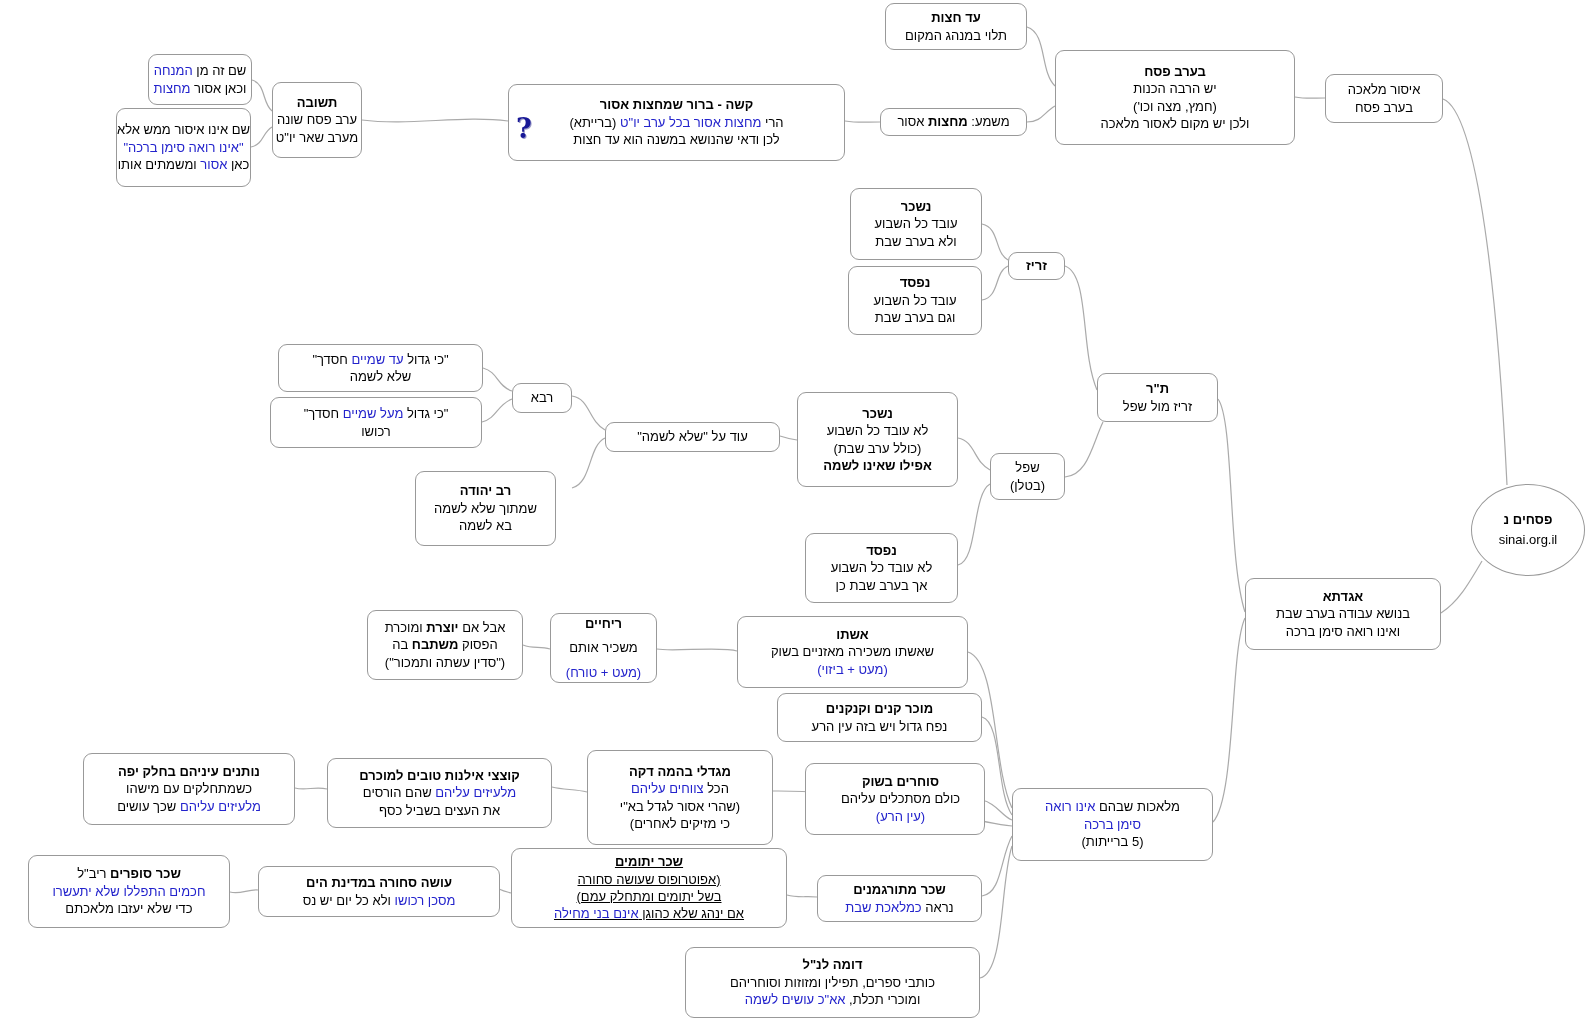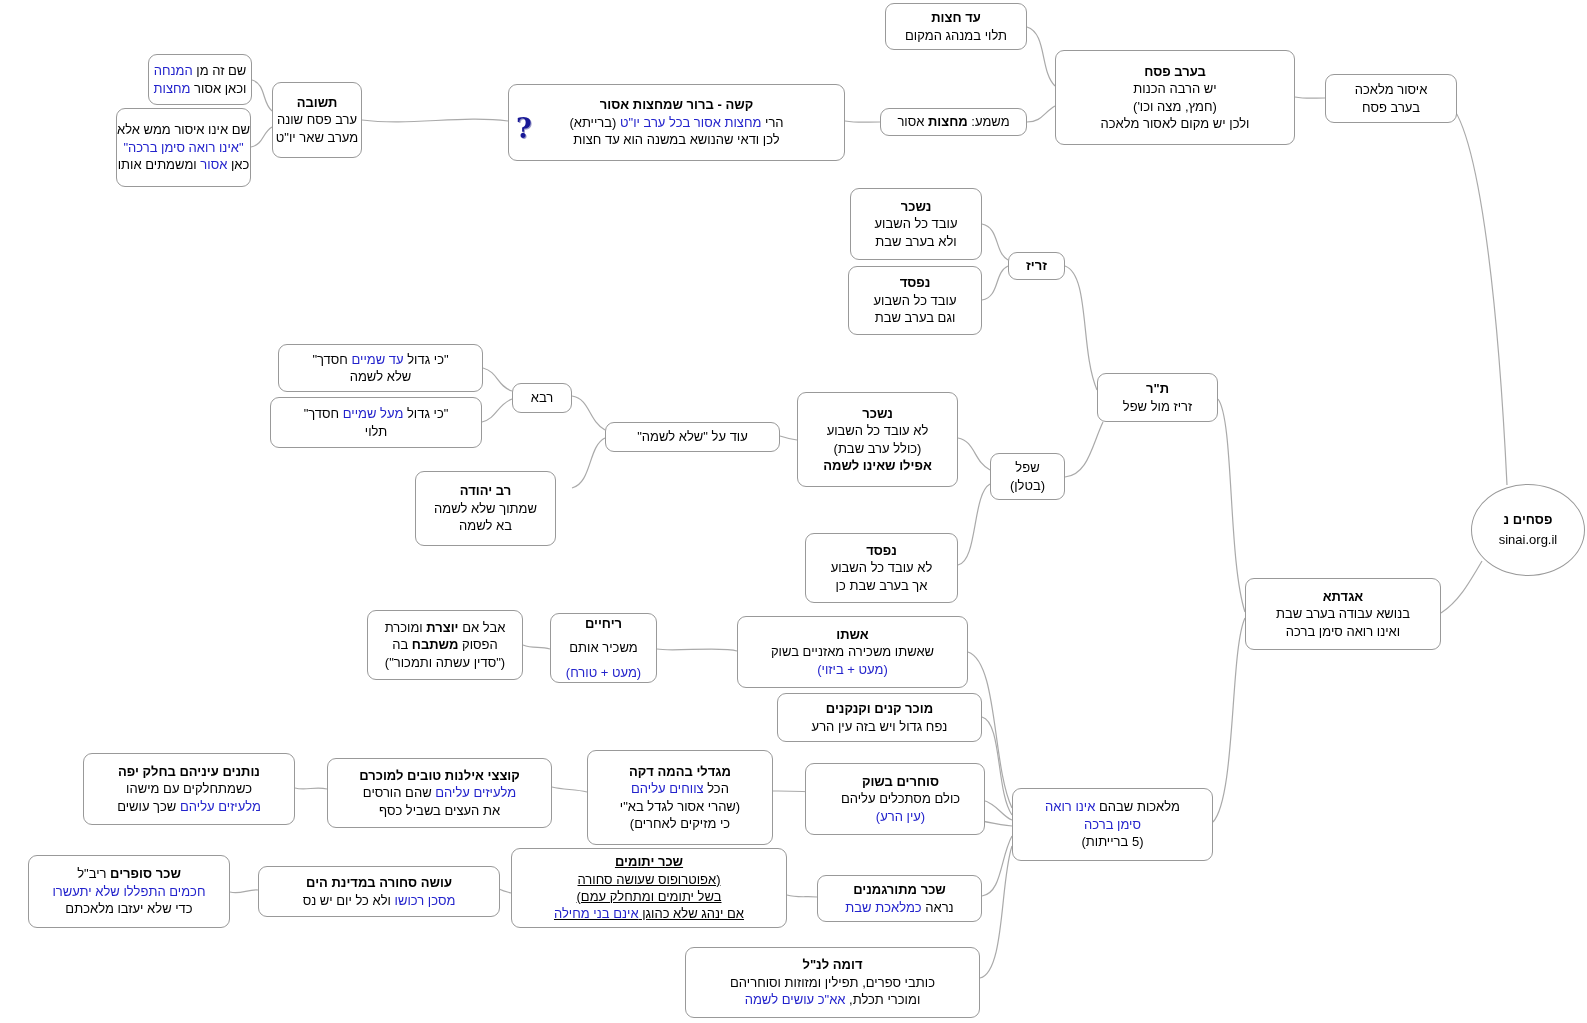--- a/index.html
+++ b/index.html
@@ -58,21 +58,21 @@
       <path d="M980 978 C1005 972 1000 882 1012 846" fill="none" stroke="#aaaaaa" stroke-width="1.2"></path>
       <path d="M787 895 C797 898 806 896 817 897" fill="none" stroke="#aaaaaa" stroke-width="1.2"></path>
       <path d="M499 889 C503 891 507 892 511 893" fill="none" stroke="#aaaaaa" stroke-width="1.2"></path>
       <path d="M230 892 C240 895 248 889 258 890" fill="none" stroke="#aaaaaa" stroke-width="1.2"></path>
     </svg>
   <div id="nodes">
       <div class="node ellipse" style="left: 1471px; top: 484px; width: 114px; height: 92px;">
         <div class="nline" dir="auto"><span class="seg-b">פסחים נ</span></div>
         <div class="nline" dir="auto"><span>sinai.org.il</span></div>
       </div>
-      <div class="node" style="left: 1325px; top: 74px; width: 132px; height: 49px;">
+      <div class="node" style="left: 1325px; top: 74px; width: 118px; height: 49px;">
         <div class="nline" dir="auto"><span>איסור מלאכה</span></div>
         <div class="nline" dir="auto"><span>בערב פסח</span></div>
       </div>
       <div class="node" style="left: 1055px; top: 50px; width: 240px; height: 95px;">
         <div class="nline" dir="auto"><span class="seg-b">בערב פסח</span></div>
         <div class="nline" dir="auto"><span>יש הרבה הכנות</span></div>
         <div class="nline" dir="auto"><span>(חמץ, מצה וכו')</span></div>
         <div class="nline" dir="auto"><span>ולכן יש מקום לאסור מלאכה</span></div>
       </div>
       <div class="node" style="left: 885px; top: 3px; width: 142px; height: 47px;">
@@ -133,21 +133,21 @@
         <div class="nline" dir="auto"><span class="seg-b">נפסד</span></div>
         <div class="nline" dir="auto"><span>לא עובד כל השבוע</span></div>
         <div class="nline" dir="auto"><span>אך בערב שבת כן</span></div>
       </div>
       <div class="node" style="left: 278px; top: 344px; width: 205px; height: 48px;">
         <div class="nline" dir="auto"><span>"כי גדול </span><span class="seg-u">עד שמיים</span><span>  חסדך"</span></div>
         <div class="nline" dir="auto"><span>שלא לשמה</span></div>
       </div>
       <div class="node" style="left: 270px; top: 397px; width: 212px; height: 51px;">
         <div class="nline" dir="auto"><span>"כי גדול </span><span class="seg-u">מעל שמיים</span><span>  חסדך"</span></div>
-        <div class="nline" dir="auto"><span>תלוי</span></div>
+        <div class="nline" dir="auto"><span>רכושו</span></div>
       </div>
       <div class="node" style="left: 512px; top: 383px; width: 60px; height: 30px;">
         <div class="nline" dir="auto"><span>רבא</span></div>
       </div>
       <div class="node" style="left: 415px; top: 471px; width: 141px; height: 75px;">
         <div class="nline" dir="auto"><span class="seg-b">רב יהודה</span></div>
         <div class="nline" dir="auto"><span>שמתוך שלא לשמה</span></div>
         <div class="nline" dir="auto"><span>בא לשמה</span></div>
       </div>
       <div class="node" style="left: 605px; top: 422px; width: 175px; height: 30px;">

